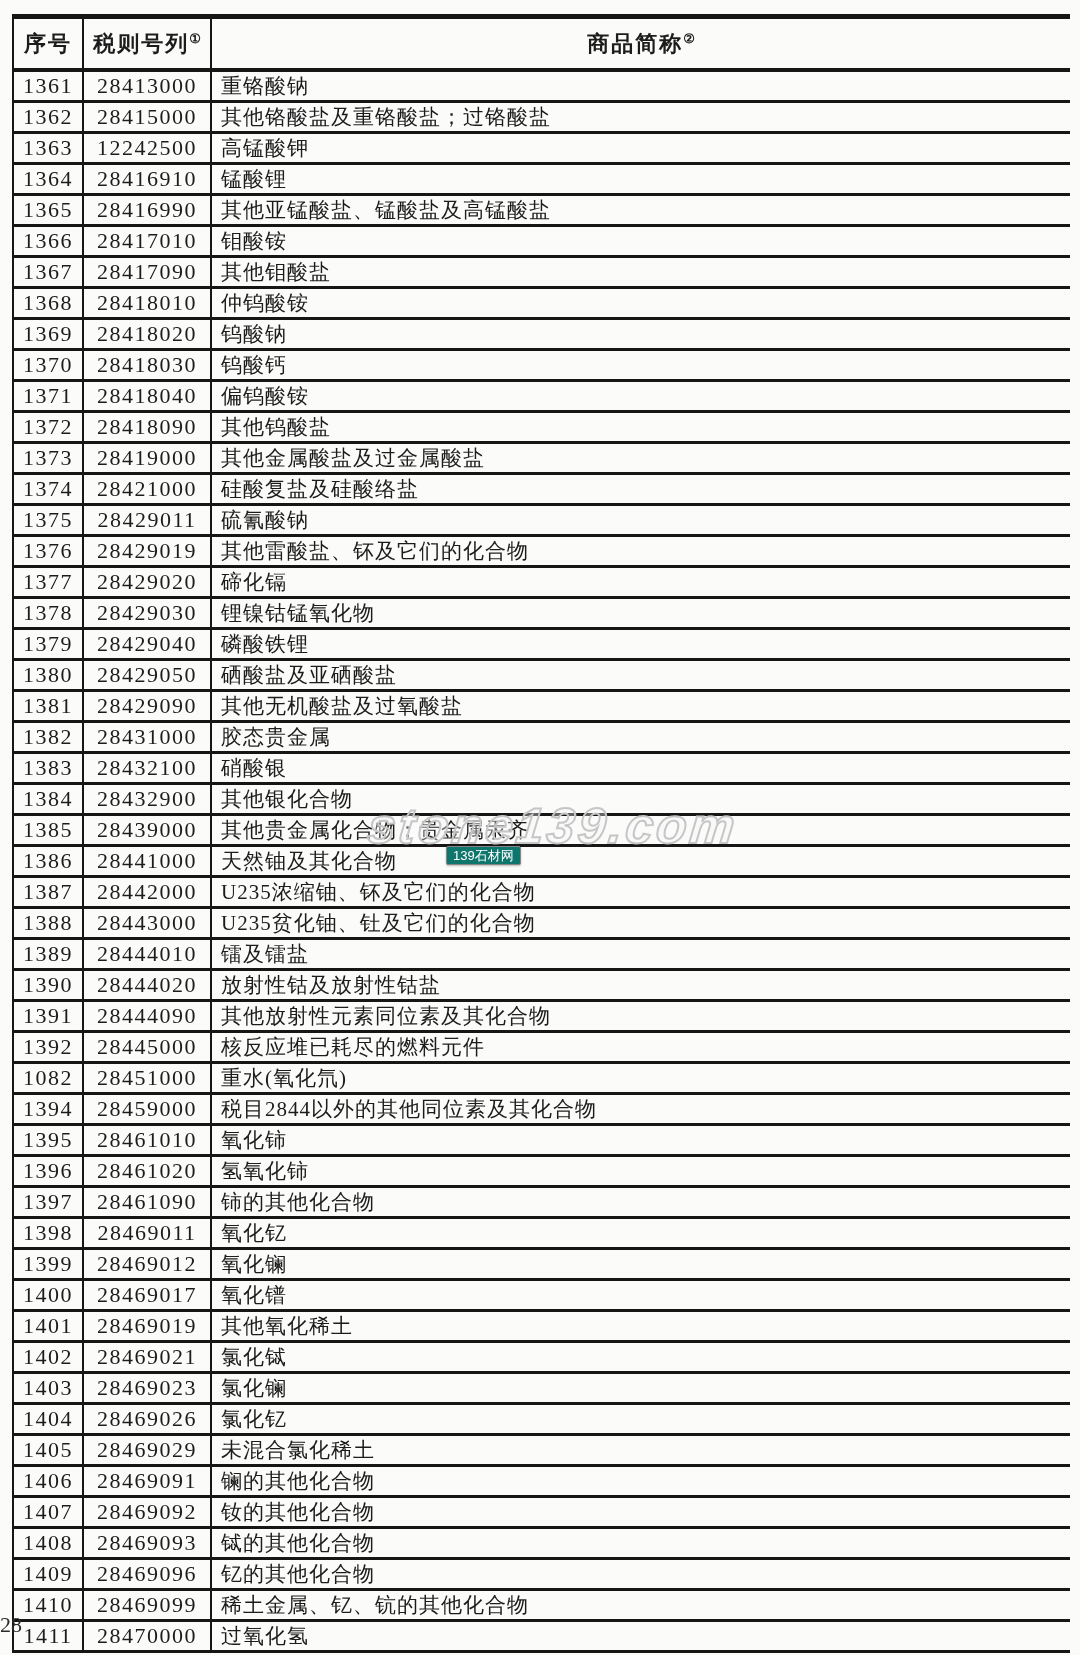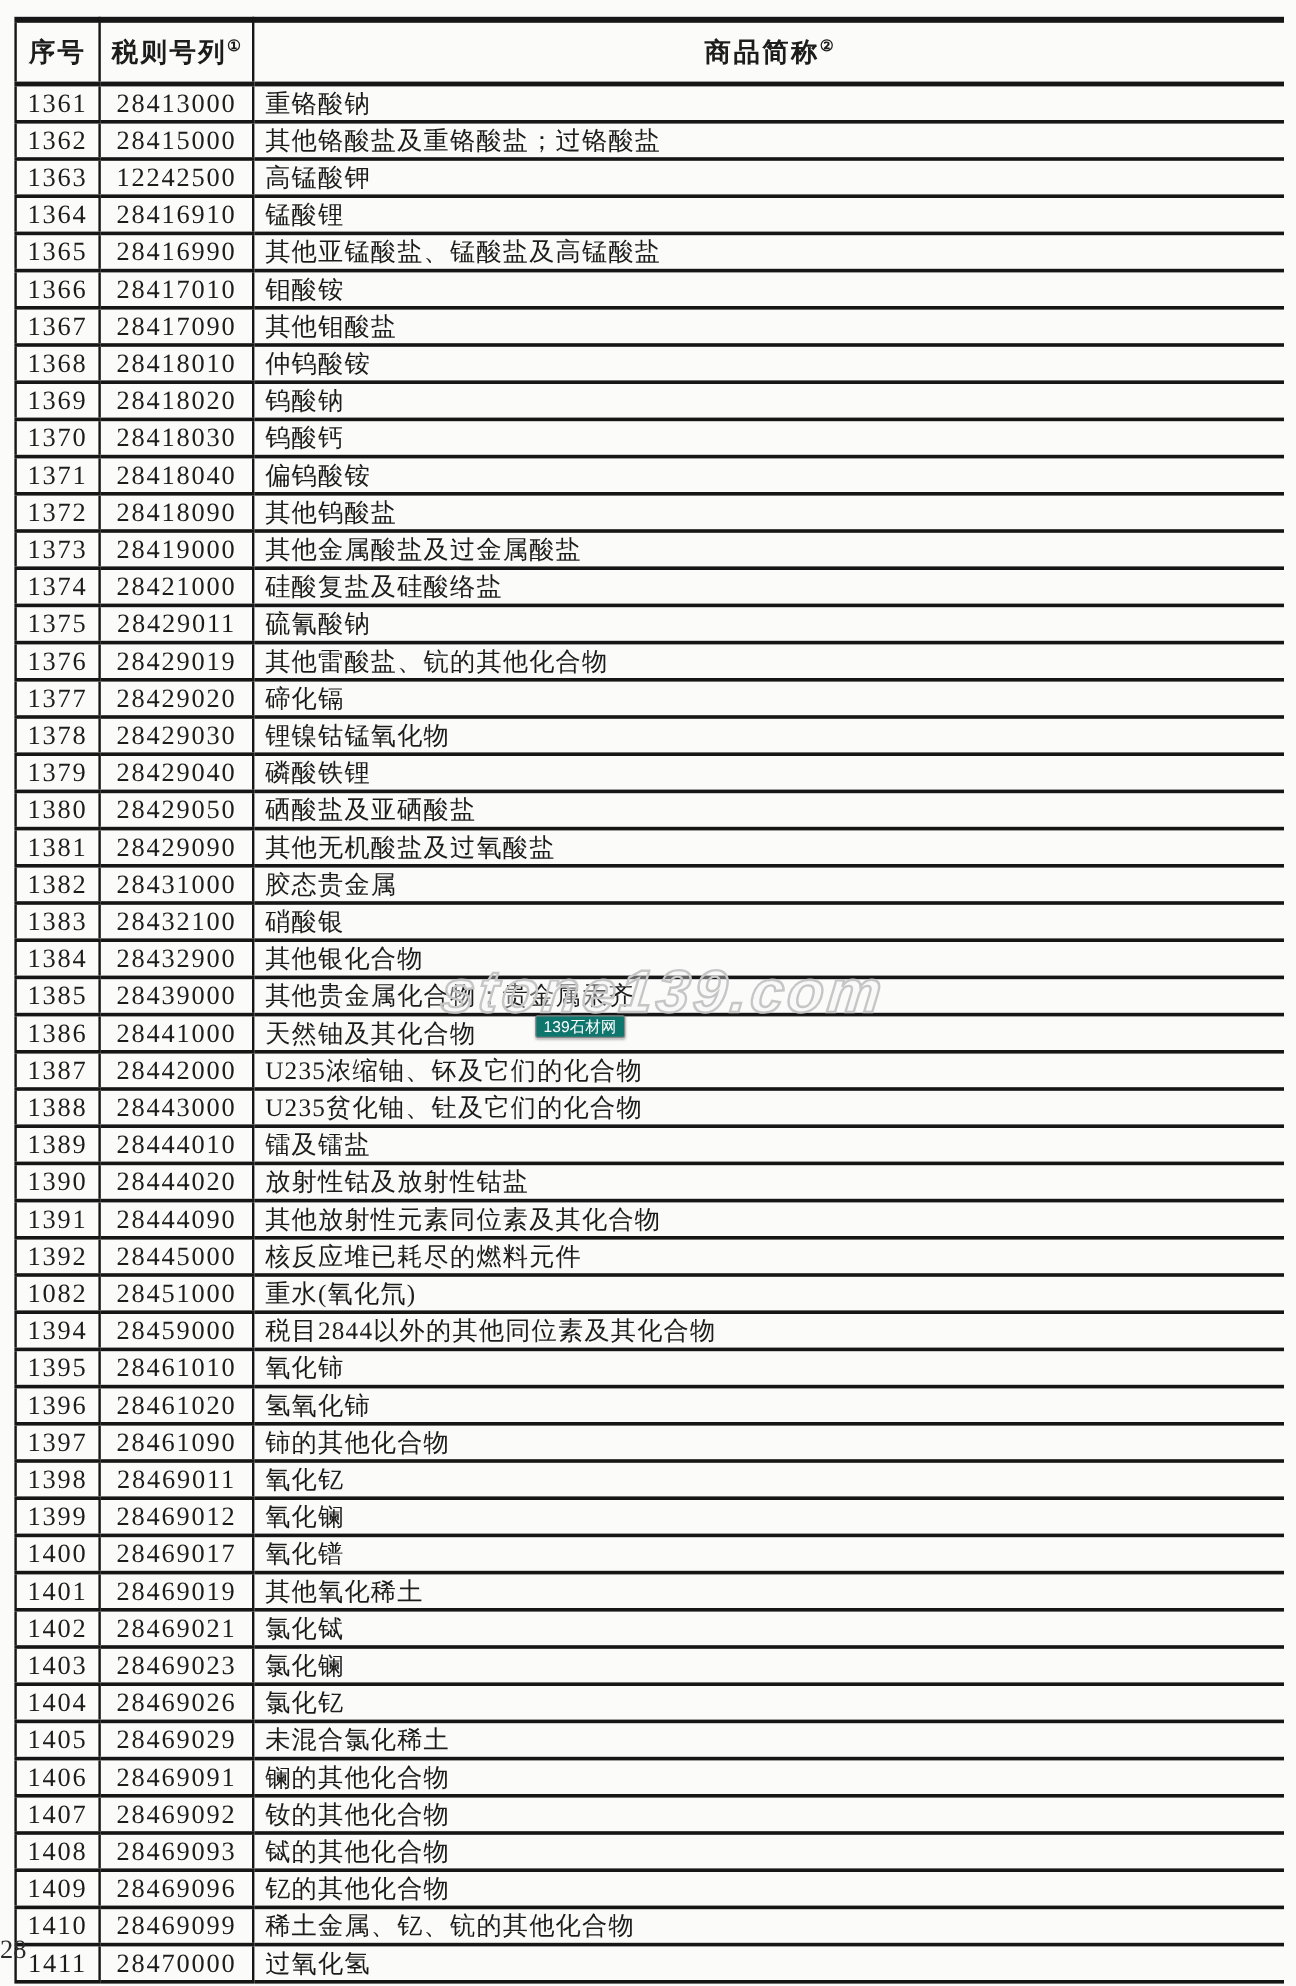--- a/index.html
+++ b/index.html
@@ -161,21 +161,21 @@
     <td class="cell-name">硅酸复盐及硅酸络盐</td>
   </tr>
         <tr>
     <td class="cell-no b-r">1375</td>
     <td class="cell-code b-r">28429011</td>
     <td class="cell-name">硫氰酸钠</td>
   </tr>
         <tr>
     <td class="cell-no b-r">1376</td>
     <td class="cell-code b-r">28429019</td>
-    <td class="cell-name">其他雷酸盐、钪的其他化合物</td>
+    <td class="cell-name">其他雷酸盐、钚及它们的化合物</td>
   </tr>
         <tr>
     <td class="cell-no b-r">1377</td>
     <td class="cell-code b-r">28429020</td>
     <td class="cell-name">碲化镉</td>
   </tr>
         <tr>
     <td class="cell-no b-r">1378</td>
     <td class="cell-code b-r">28429030</td>
     <td class="cell-name">锂镍钴锰氧化物</td>

